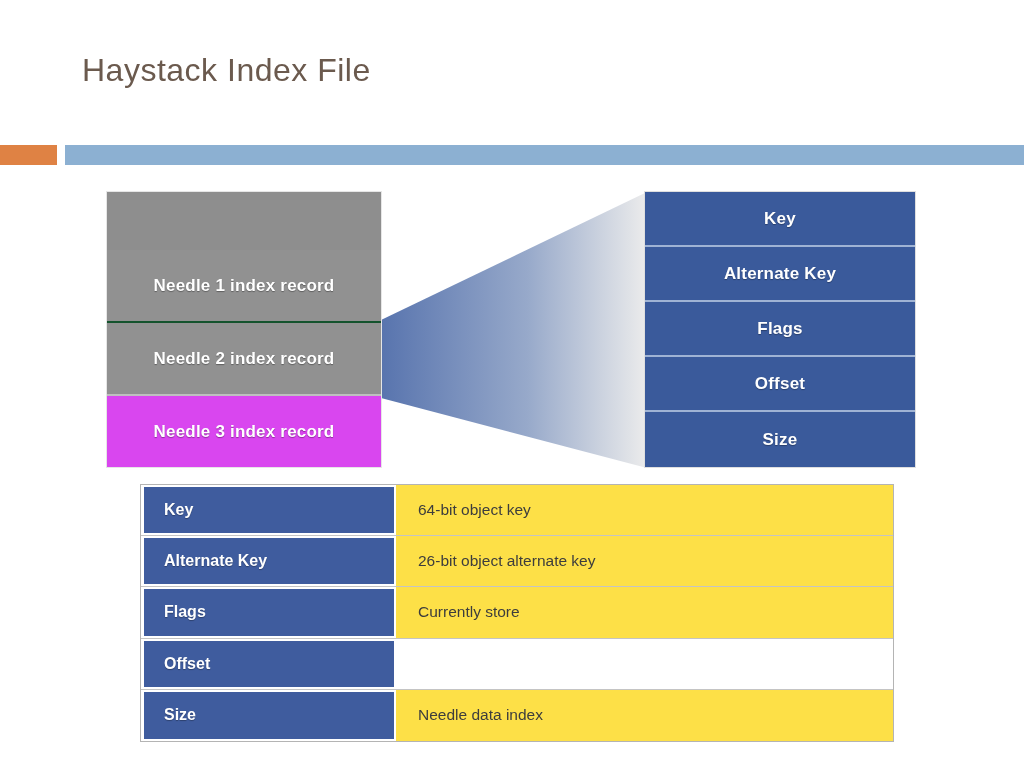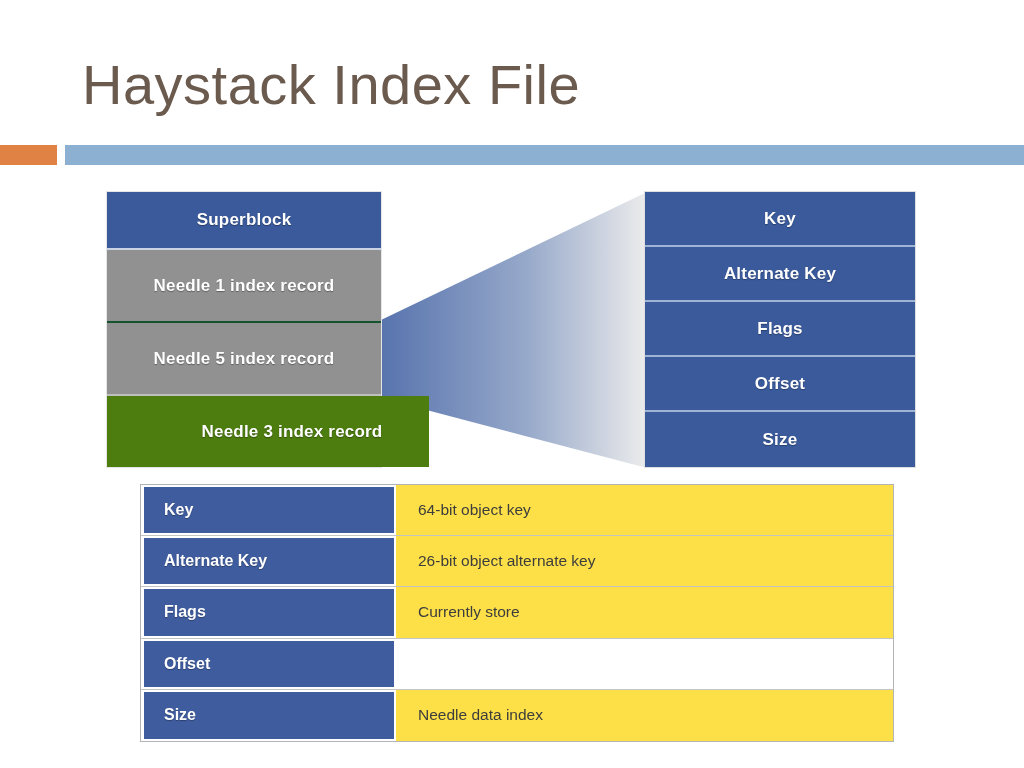--- a/index.html
+++ b/index.html
@@ -15,21 +15,21 @@
     overflow: hidden;
     font-family: "Liberation Sans", sans-serif;
     background: #ffffff;
   }
 
   
   .slide-title {
     position: absolute;
     left: 82px;
     top: 52px;
-    font-size: 56px;
+    font-size: 32px;
     font-weight: 400;
     letter-spacing: 0.5px;
     color: #6b5a4e;
     font-family: "Liberation Sans", sans-serif;
     white-space: nowrap;
   }
 
   
   .accent-rule {
     position: absolute;
@@ -88,21 +88,21 @@
     text-shadow: 0 1px 1px rgba(0,0,0,0.35);
   }
   .left-row.superblock {
     top: 0;
     height: 56px;
     background: #3a5a9b;
     border-bottom: 2px solid #c9d3e4;
   }
   .left-row.needle-1 { top: 58px; height: 71px; background: #919191; border-bottom: 6px solid #14532d; }
   .left-row.needle-2 { top: 131px; height: 71px; background: #919191; border-bottom: 2px solid #bfbfbf; }
-  .left-row.needle-3 { top: 204px; height: 71px; background: #4d7c0f; padding-left: 48px; }
+  .left-row.needle-3 { top: 204px; height: 71px; background: #d946ef; }
 
   
   .right-stack {
     position: absolute;
     left: 645px;
     top: 192px;
     width: 270px;
     height: 275px;
     background: #3a5a9b;
     box-shadow: 0 0 0 1px #dfdfdf;
@@ -200,23 +200,22 @@
       <linearGradient id="funnelGrad" x1="0" y1="0" x2="1" y2="0">
         <stop offset="0%" stop-color="#5874ae"></stop>
         <stop offset="55%" stop-color="#97a9ca"></stop>
         <stop offset="100%" stop-color="#ececec"></stop>
       </linearGradient>
     </defs>
     <polygon points="0,130 0,208 266,278 266,2" fill="url(#funnelGrad)"></polygon>
   </svg>
 
   <div class="left-stack">
-    <div class="left-row superblock">Superblock</div>
     <div class="left-row needle-1">Needle 1 index record</div>
-    <div class="left-row needle-2">Needle 5 index record</div>
+    <div class="left-row needle-2">Needle 2 index record</div>
     <div class="left-row needle-3">Needle 3 index record</div>
   </div>
 
   <div class="right-stack">
     <div class="right-row r0">Key</div>
     <div class="right-row r1">Alternate Key</div>
     <div class="right-row r2">Flags</div>
     <div class="right-row r3">Offset</div>
     <div class="right-row r4">Size</div>
   </div>

